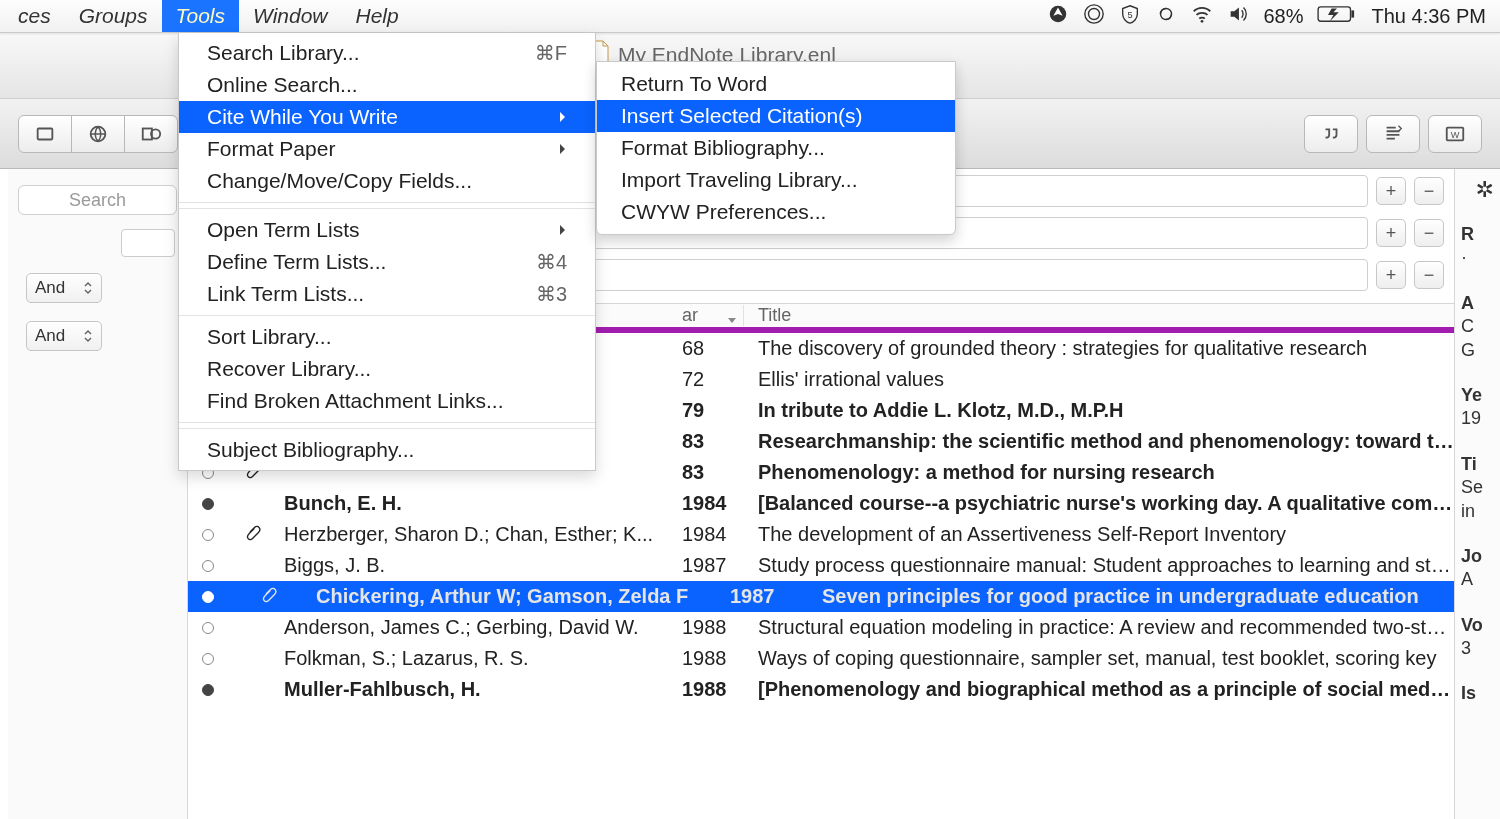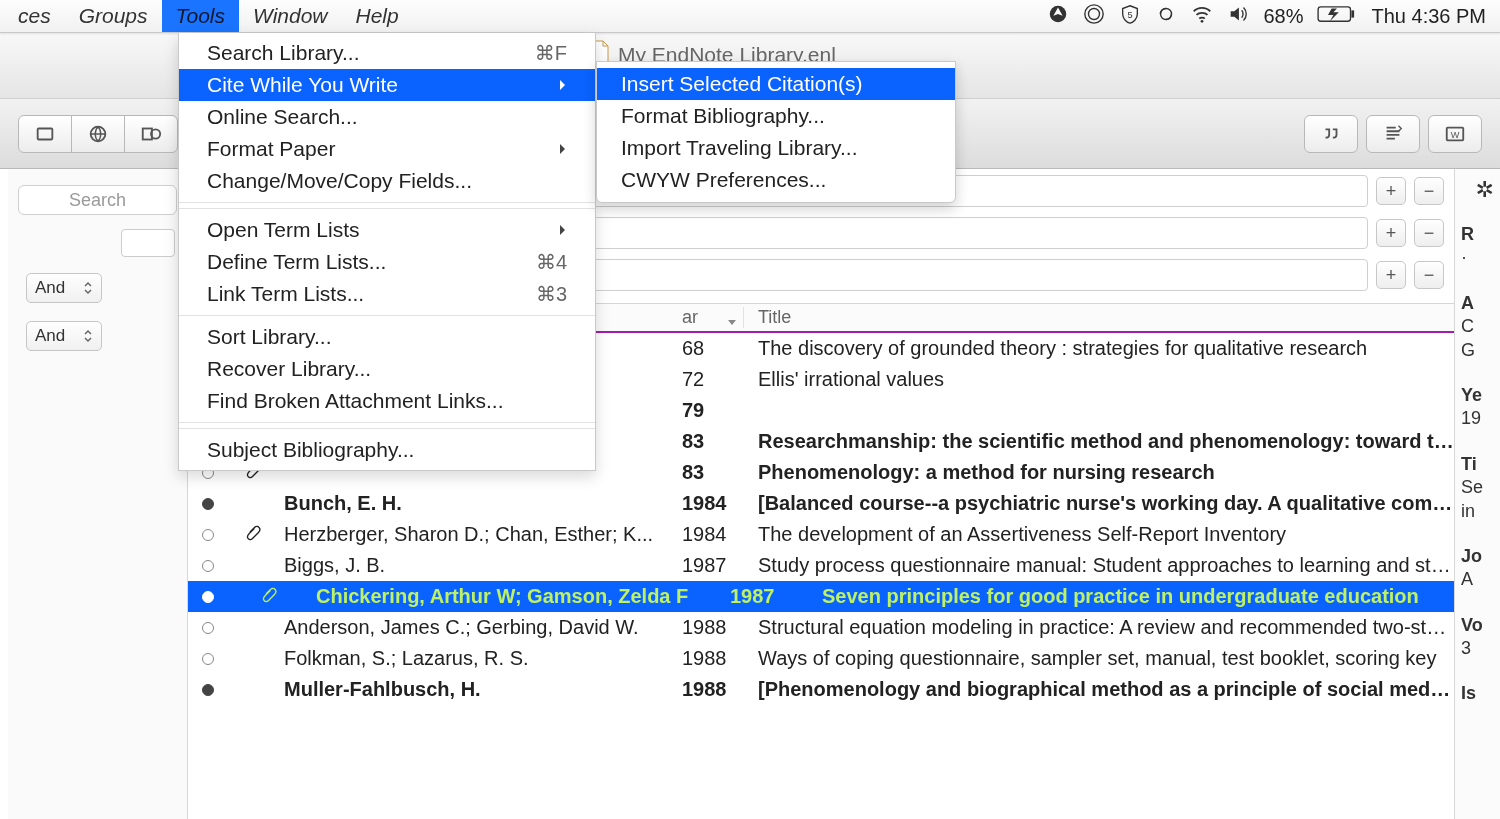--- a/index.html
+++ b/index.html
@@ -2,21 +2,21 @@
 <html><head>
 <meta charset="utf-8">
 <style>
 * { margin: 0; padding: 0; box-sizing: border-box; font-family: -apple-system, "Helvetica Neue", Arial, sans-serif; }
 body { width: 1500px; height: 819px; background: #ededed; overflow: hidden; font-size: 20px; color: #222; position: relative; }
 
 
 .menubar { height: 33px; background: linear-gradient(#fdfdfd,#f1f1f1); border-bottom: 1px solid #c9c9c9; display: flex; align-items: center; position: relative; z-index: 200; box-shadow: 0 1px 2px rgba(0,0,0,0.1);}
 .menubar .apple-menus { display: flex; height: 100%; padding-left: 4px;}
 .menubar .apple-menus .mi { padding: 0 14px; display: flex; align-items: center; font-size: 21px; color: #333; cursor: default; font-style: italic;}
-.menubar .apple-menus .mi.sel { background: #1a74ff; color: #0f172a;}
+.menubar .apple-menus .mi.sel { background: #1a74ff; color: #fef9c3;}
 .menubar .status { margin-left: auto; display: flex; align-items: center; gap: 14px; padding-right: 14px; font-size: 20px; color: #222;}
 .menubar .status .ico svg{width:22px;height:22px;fill:#333;}
 .menubar .status .batt svg{width:40px;height:18px;}
 
 
 .titlebar { height: 66px; background: linear-gradient(#f8f8f8,#e5e5e5); border-bottom:1px solid #cfcfcf;}
 .wintitle { position:absolute; top:40px; left:590px; font-size:21px; color:#666; display:flex; align-items:center; gap:8px;}
 .wintitle .doc-ico svg{width:20px;height:24px;}
 .toolbar { height: 70px; background: linear-gradient(#f2f2f2,#dcdcdc); border-bottom:1px solid #b8b8b8; display:flex; align-items:center; padding:0 18px;}
 .toolbar .tbtns { display:flex; gap:0; }
@@ -36,31 +36,31 @@
 .leftpanel .ftext{ margin:6px 12px 16px auto; width:54px; height:28px; border:1px solid #ccc; border-radius:4px; background:#fff;}
 .leftpanel .andsel{ margin:0 0 18px 18px; width:76px; height:30px; border:1px solid #c6c6c6; border-radius:5px; background:linear-gradient(#fff,#f0f0f0); display:flex; align-items:center; justify-content:space-between; padding:12px 8px; font-size:17px; color:#333;}
 .leftpanel .andsel svg{width:10px;height:14px;fill:#666;}
 
 .mainpanel { flex:1; display:flex; min-width:0;}
 .tablewrap { flex:1; display:flex; flex-direction:column; min-width:0;}
 .search3 { padding:6px 10px 2px 0; }
 .srow{ display:flex; align-items:center; margin-bottom:10px;}
 .srow .field{ flex:1; height:32px; border:1px solid #cfcfcf; border-radius:4px; background:#fff;}
 .srow .pm{ width:30px;height:28px;border:1px solid #c7c7c7;border-radius:5px;background:linear-gradient(#fff,#eee);margin-left:8px;display:flex;align-items:center;justify-content:center;font-size:18px;color:#555;}
-.colhead { height:30px; display:flex; align-items:center; border-top:1px solid #d6d6d6; border-bottom:2px solid #a21caf; font-size:18px; color:#666; background:#fbfbfb;}
+.colhead { height:30px; display:flex; align-items:center; border-top:1px solid #d6d6d6; border-bottom:6px solid #a21caf; font-size:18px; color:#666; background:#fbfbfb;}
 .colhead .ch-flag{width:40px;}
 .colhead .ch-att{width:50px;}
 .colhead .ch-auth{width:400px;}
 .colhead .ch-year{width:66px; border-right:1px solid #e2e2e2; padding-left:4px; position:relative;}
 .colhead .ch-year svg{position:absolute; right:6px; top:10px; width:10px;height:10px;fill:#888;}
 .colhead .ch-title{flex:1; padding-left:14px;}
 .rows{ overflow:hidden;}
 .row{ height:31px; display:flex; align-items:center; font-size:20px; color:#222; white-space:nowrap;}
 .row.bold{font-weight:700;}
-.row.sel{ background:#0a63ff; color:#bef264;gap:16px;}
+.row.sel{ background:#0a63ff; color:#e5e5e5;gap:16px;}
 .row .c-flag{width:40px; display:flex; justify-content:center;}
 .row .c-att{width:50px; display:flex; justify-content:center;}
 .row .c-auth{width:400px; overflow:hidden; text-overflow:ellipsis; padding-left:6px;}
 .row .c-year{width:66px; text-align:left; padding-left:4px;}
 .row .c-title{flex:1; overflow:hidden; text-overflow:ellipsis; padding-left:14px;}
 .row .dot{width:12px;height:12px;border-radius:50%;border:1px solid #888;display:inline-block;}
 .row .dot.filled{background:#444;border-color:#444;}
 .row .clip svg{width:18px;height:18px;fill:#666;}
 .row.sel .clip svg{fill:#fff;}
 .row.sel .dot{border-color:#fff;}
@@ -253,20 +253,21 @@
             <div class="c-year">72</div>
             <div class="c-title">Ellis' irrational values</div>
           </div>
           <div class="row bold">
             <div class="c-flag">
               <span class="dot"></span>
             </div>
             <div class="c-att"></div>
             <div class="c-auth"></div>
             <div class="c-year">79</div>
+            <div class="c-title">In tribute to Addie L. Klotz, M.D., M.P.H</div>
           </div>
           <div class="row bold">
             <div class="c-flag">
               <span class="dot"></span>
             </div>
             <div class="c-att">
               <span class="clip"><svg viewBox="0 0 24 24">
                   <path d="M8 12 L14 6 C16 4 19 4 20 6 C22 8 21 11 19 13 L11 21 C9 23 6 22 5 20 C4 18 5 16 7 14 L14 7" fill="none" stroke="currentColor" stroke-width="1.8"></path>
                 </svg></span>
             </div>
@@ -397,31 +398,31 @@
         </div>
     </div>
   </div>
 </div>
 
 <div class="dropdown" id="toolsmenu">
     <div class="ditem">
       <span>Search Library...</span>
       <span class="short">⌘F</span>
     </div>
+    <div class="ditem">
+      <span>Online Search...</span>
+      <span class="short"></span>
+    </div>
     <div class="ditem sel">
       <span>Cite While You Write</span>
       <span class="arrow"><svg viewBox="0 0 10 14">
           <path d="M3 2 L8 7 L3 12 Z"></path>
         </svg></span>
     </div>
     <div class="ditem">
-      <span>Online Search...</span>
-      <span class="short"></span>
-    </div>
-    <div class="ditem">
       <span>Format Paper</span>
       <span class="arrow"><svg viewBox="0 0 10 14">
           <path d="M3 2 L8 7 L3 12 Z"></path>
         </svg></span>
     </div>
     <div class="ditem">
       <span>Change/Move/Copy Fields...</span>
       <span class="short"></span>
     </div>
     <div class="dsep"></div>
@@ -455,17 +456,18 @@
     </div>
     <div class="dsep"></div>
     <div class="dsep"></div>
     <div class="ditem">
       <span>Subject Bibliography...</span>
       <span class="short"></span>
     </div>
   </div>
 
 <div class="submenu" id="submenu">
+    <div class="ditem">Return To Word</div>
     <div class="ditem sel">Insert Selected Citation(s)</div>
     <div class="ditem">Format Bibliography...</div>
     <div class="ditem">Import Traveling Library...</div>
     <div class="ditem">CWYW Preferences...</div>
   </div>
 
 </body></html>

